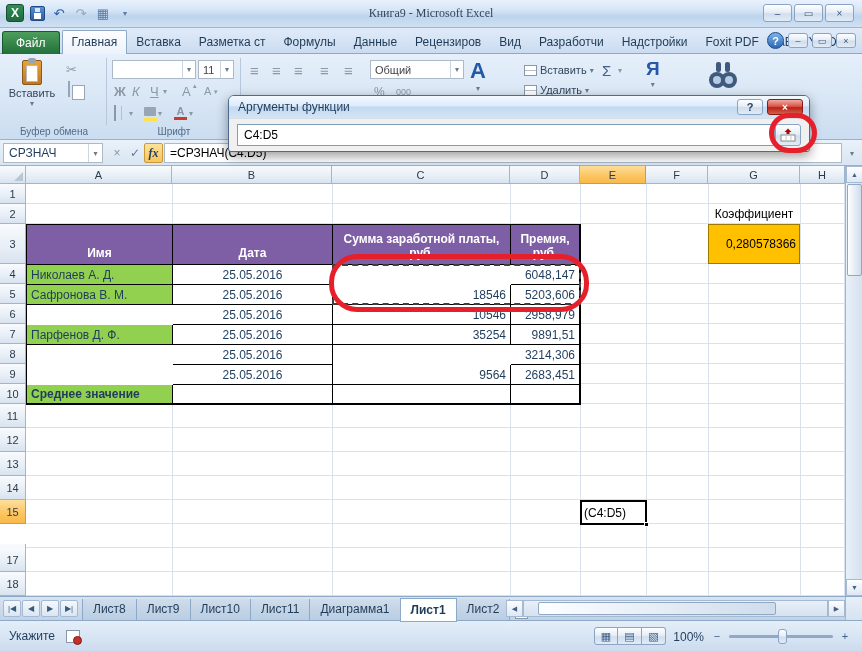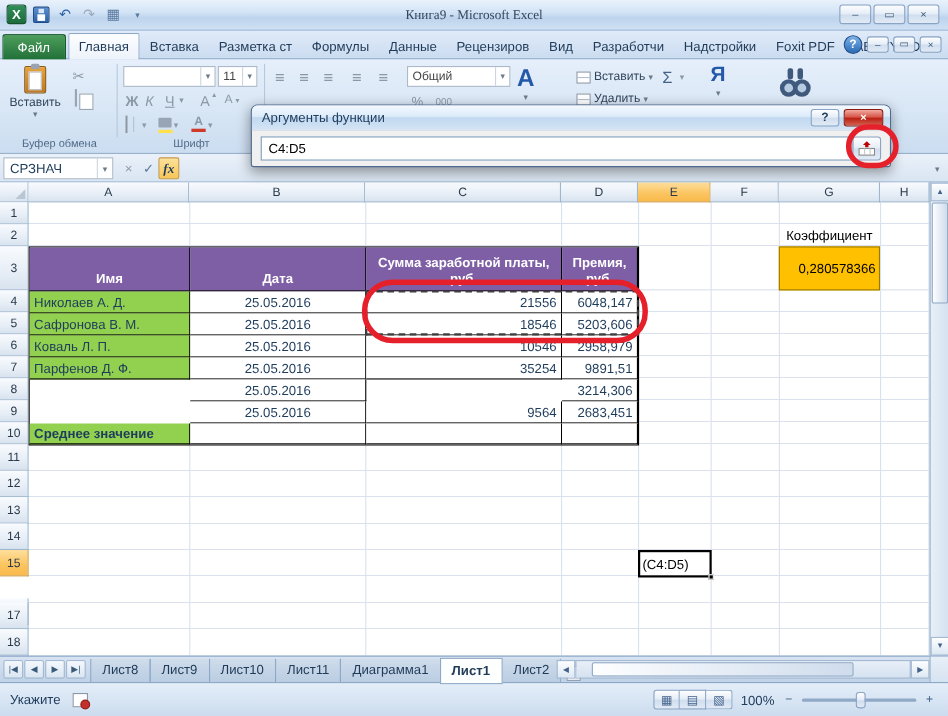--- a/index.html
+++ b/index.html
@@ -262,20 +262,21 @@
 </div>
 
 <div class="abs fbar">
   <div class="abs namebox">
     <span class="nbtxt">СРЗНАЧ</span>
     <span class="arr" style="width:14px;height:100%;border-left:1px solid #cdd6e0;display:flex;align-items:center;justify-content:center;font-size:8px;color:#6b7b8c">▾</span>
   </div>
   <div class="abs fbtn" style="left:108px;color:#8a97a8">×</div>
   <div class="abs fbtn" style="left:126px;color:#5a7a9a">✓</div>
   <div class="abs fbtn fx-hl" style="left:144px;width:19px">fx</div>
+  <div class="abs finput">=СРЗНАЧ(C4:D5)</div>
   <div class="abs fbtn" style="left:844px;width:16px;font-size:8px;color:#6b7b8c">▾</div>
 </div>
 
 <div class="abs gridarea">
 
   <div class="abs gl" style="left:26px;top:18px;width:819px;height:412px;background-image:linear-gradient(#d9e1ec,#d9e1ec),linear-gradient(#d9e1ec,#d9e1ec),linear-gradient(#d9e1ec,#d9e1ec),linear-gradient(#d9e1ec,#d9e1ec),linear-gradient(#d9e1ec,#d9e1ec),linear-gradient(#d9e1ec,#d9e1ec),linear-gradient(#d9e1ec,#d9e1ec),linear-gradient(#d9e1ec,#d9e1ec);background-size:1px 100%;background-position:146px 0,306px 0,484px 0,554px 0,620px 0,682px 0,774px 0,818px 0"></div>
   <div class="abs" style="left:26px;top:18px;width:819px;height:40px;background:repeating-linear-gradient(to bottom,transparent 0,transparent 19px,#d9e1ec 19px,#d9e1ec 20px)"></div>
   <div class="abs" style="left:26px;top:58px;width:819px;height:40px;border-bottom:1px solid #d9e1ec"></div>
   <div class="abs" style="left:26px;top:98px;width:819px;height:140px;background:repeating-linear-gradient(to bottom,transparent 0,transparent 19px,#d9e1ec 19px,#d9e1ec 20px)"></div>
   <div class="abs" style="left:26px;top:238px;width:819px;height:192px;background:repeating-linear-gradient(to bottom,transparent 0,transparent 23px,#d9e1ec 23px,#d9e1ec 24px)"></div>
@@ -313,29 +314,27 @@
   <div class="cell" style="left:708px;top:58px;width:92px;height:40px;background:#ffc000;border:1px solid #9c7a00;justify-content:flex-end;padding-right:3px">0,280578366</div>
 
   <div class="abs dtable">
     <div class="tc hpur" style="left:0;top:0;width:146px;height:40px">Имя</div>
     <div class="tc hpur" style="left:146px;top:0;width:160px;height:40px">Дата</div>
     <div class="tc hpur" style="left:306px;top:0;width:178px;height:40px">Сумма заработной платы, руб.</div>
     <div class="tc hpur" style="left:484px;top:0;width:69px;height:40px">Премия, руб.</div>
 
     <div class="tc green" style="left:0;top:40px;width:146px;height:20px">Николаев А. Д.</div>
     <div class="tc date" style="left:146px;top:40px;width:160px;height:20px">25.05.2016</div>
-    <div class="tc num" style="left:306px;top:40px;width:178px;height:20px">21556</div>
     <div class="tc num" style="left:484px;top:40px;width:69px;height:20px">6048,147</div>
 
     <div class="tc green" style="left:0;top:60px;width:146px;height:20px">Сафронова В. М.</div>
     <div class="tc date" style="left:146px;top:60px;width:160px;height:20px">25.05.2016</div>
     <div class="tc num" style="left:306px;top:60px;width:178px;height:20px">18546</div>
     <div class="tc num" style="left:484px;top:60px;width:69px;height:20px">5203,606</div>
 
-    <div class="tc green" style="left:0;top:80px;width:146px;height:20px">Коваль Л. П.</div>
     <div class="tc date" style="left:146px;top:80px;width:160px;height:20px">25.05.2016</div>
     <div class="tc num" style="left:306px;top:80px;width:178px;height:20px">10546</div>
     <div class="tc num" style="left:484px;top:80px;width:69px;height:20px">2958,979</div>
 
     <div class="tc green" style="left:0;top:100px;width:146px;height:20px">Парфенов Д. Ф.</div>
     <div class="tc date" style="left:146px;top:100px;width:160px;height:20px">25.05.2016</div>
     <div class="tc num" style="left:306px;top:100px;width:178px;height:20px">35254</div>
     <div class="tc num" style="left:484px;top:100px;width:69px;height:20px">9891,51</div>
 
     <div class="tc date" style="left:146px;top:120px;width:160px;height:20px">25.05.2016</div>

